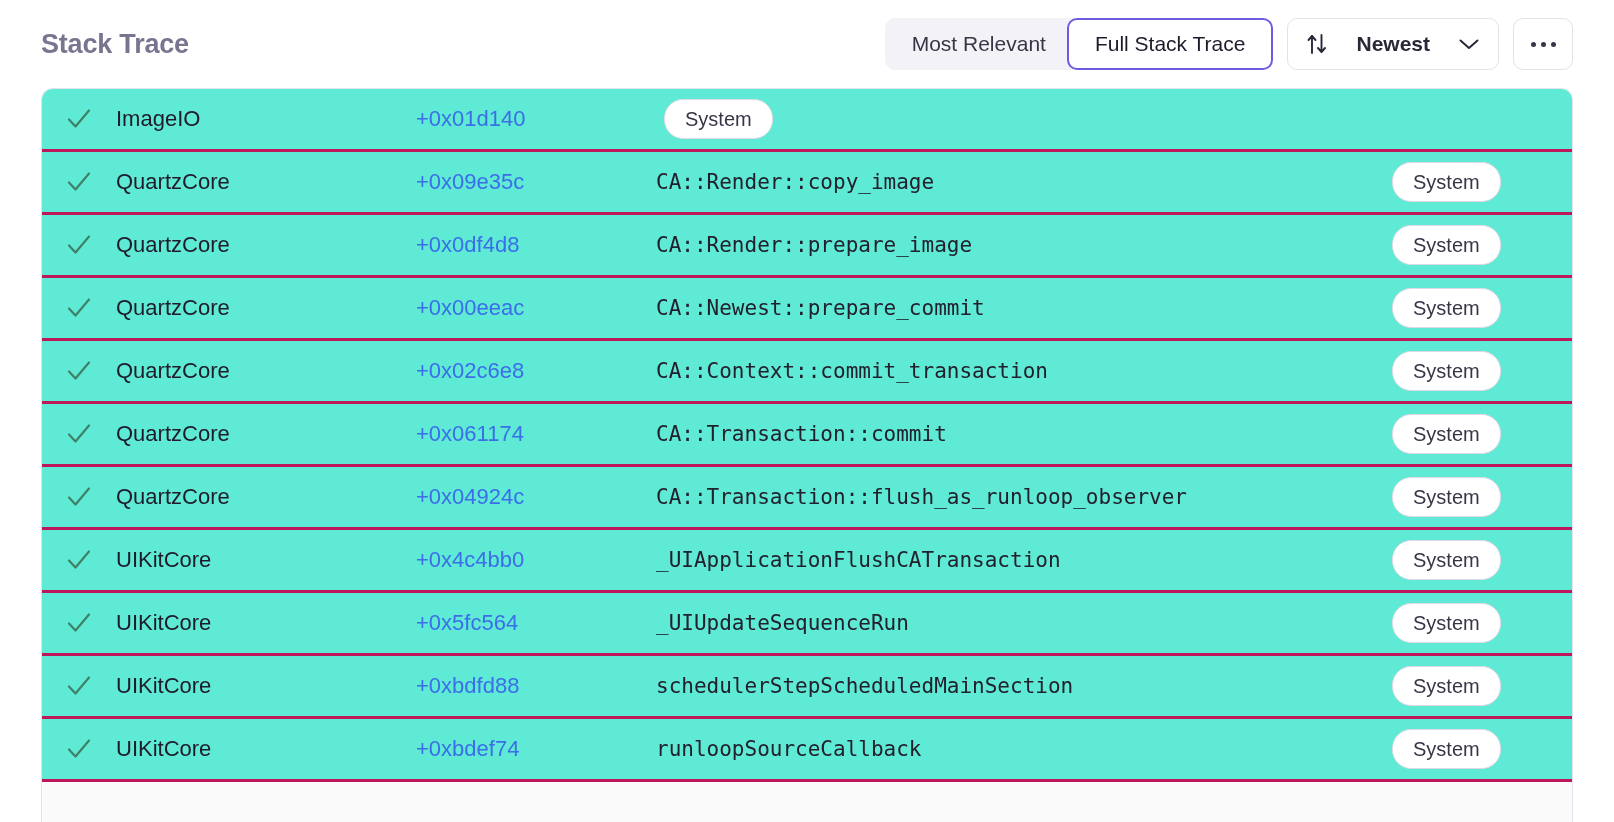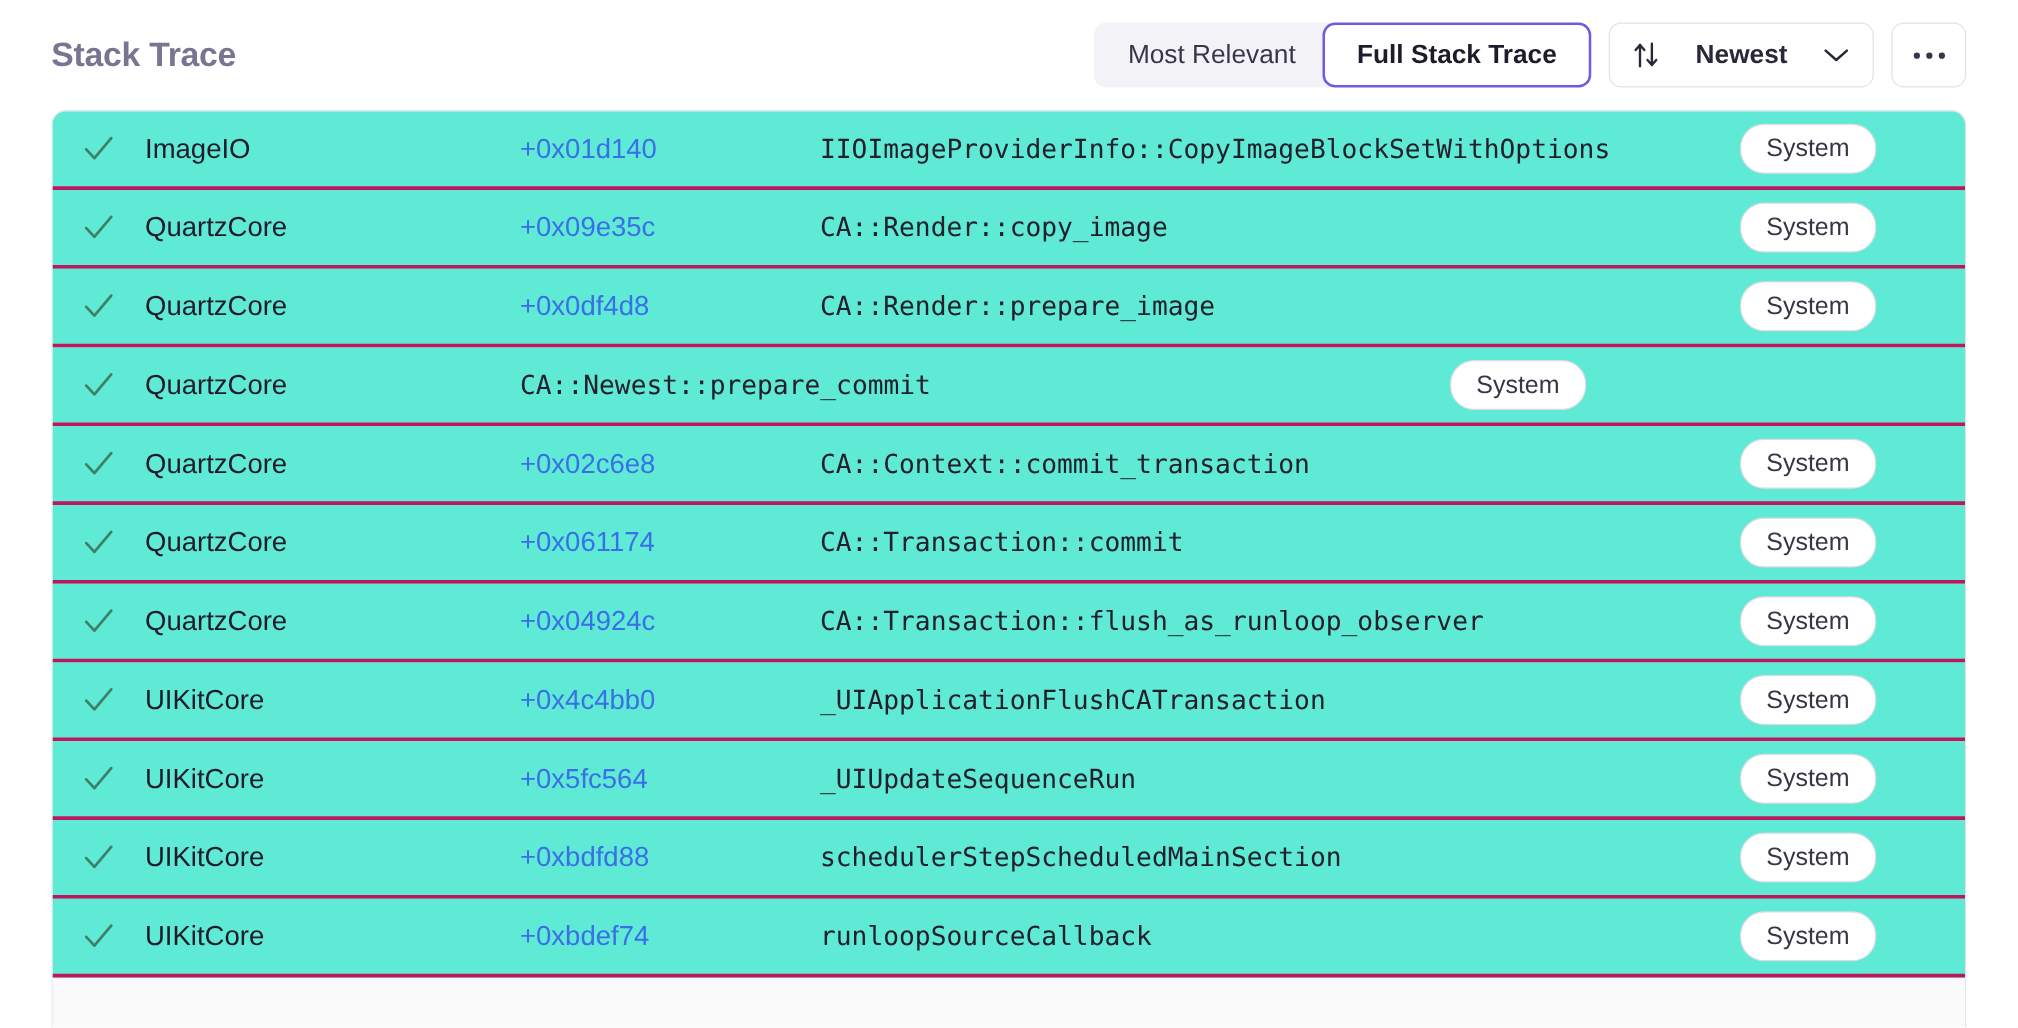--- a/index.html
+++ b/index.html
@@ -66,21 +66,21 @@
     color: #3a3546;
     border: 1px solid #f3f2f7;
     border-radius: 10px 0 0 10px;
     font-weight: 400;
   }
   .seg-btn.active {
     background: #ffffff;
     color: #1f1b2b;
     border: 2px solid #6c5ce0;
     border-radius: 10px;
-    font-weight: 700;
+    font-weight: 400;
     margin-left: -6px;
     z-index: 2;
   }
 
   
   .sort-btn {
     display: flex;
     align-items: center;
     gap: 28px;
     height: 52px;
@@ -248,21 +248,20 @@
   <div class="frame-row">
         <div class="col-check">
           <span class="check-icon">
             <svg width="26" height="26" viewBox="0 0 26 26" fill="none">
               <path d="M3 13.5L9.5 20.5L23 4.5" stroke="#3f8168" stroke-width="2.2" stroke-linecap="round" stroke-linejoin="round"></path>
             </svg>
           </span>
         </div>
         <div class="col-pkg">ImageIO</div>
         <div class="col-offset">+0x01d140</div>
-        <div class="col-func">IIOImageProviderInfo::CopyImageBlockSetWithOptions</div>
         <div class="col-badge">
           <span class="badge">System</span>
         </div>
       </div>
       <div class="frame-row">
         <div class="col-check">
           <span class="check-icon">
             <svg width="26" height="26" viewBox="0 0 26 26" fill="none">
               <path d="M3 13.5L9.5 20.5L23 4.5" stroke="#3f8168" stroke-width="2.2" stroke-linecap="round" stroke-linejoin="round"></path>
             </svg>
@@ -292,20 +291,21 @@
       </div>
       <div class="frame-row">
         <div class="col-check">
           <span class="check-icon">
             <svg width="26" height="26" viewBox="0 0 26 26" fill="none">
               <path d="M3 13.5L9.5 20.5L23 4.5" stroke="#3f8168" stroke-width="2.2" stroke-linecap="round" stroke-linejoin="round"></path>
             </svg>
           </span>
         </div>
         <div class="col-pkg">QuartzCore</div>
+        <div class="col-offset">+0x00eeac</div>
         <div class="col-func">CA::Newest::prepare_commit</div>
         <div class="col-badge">
           <span class="badge">System</span>
         </div>
       </div>
       <div class="frame-row">
         <div class="col-check">
           <span class="check-icon">
             <svg width="26" height="26" viewBox="0 0 26 26" fill="none">
               <path d="M3 13.5L9.5 20.5L23 4.5" stroke="#3f8168" stroke-width="2.2" stroke-linecap="round" stroke-linejoin="round"></path>

